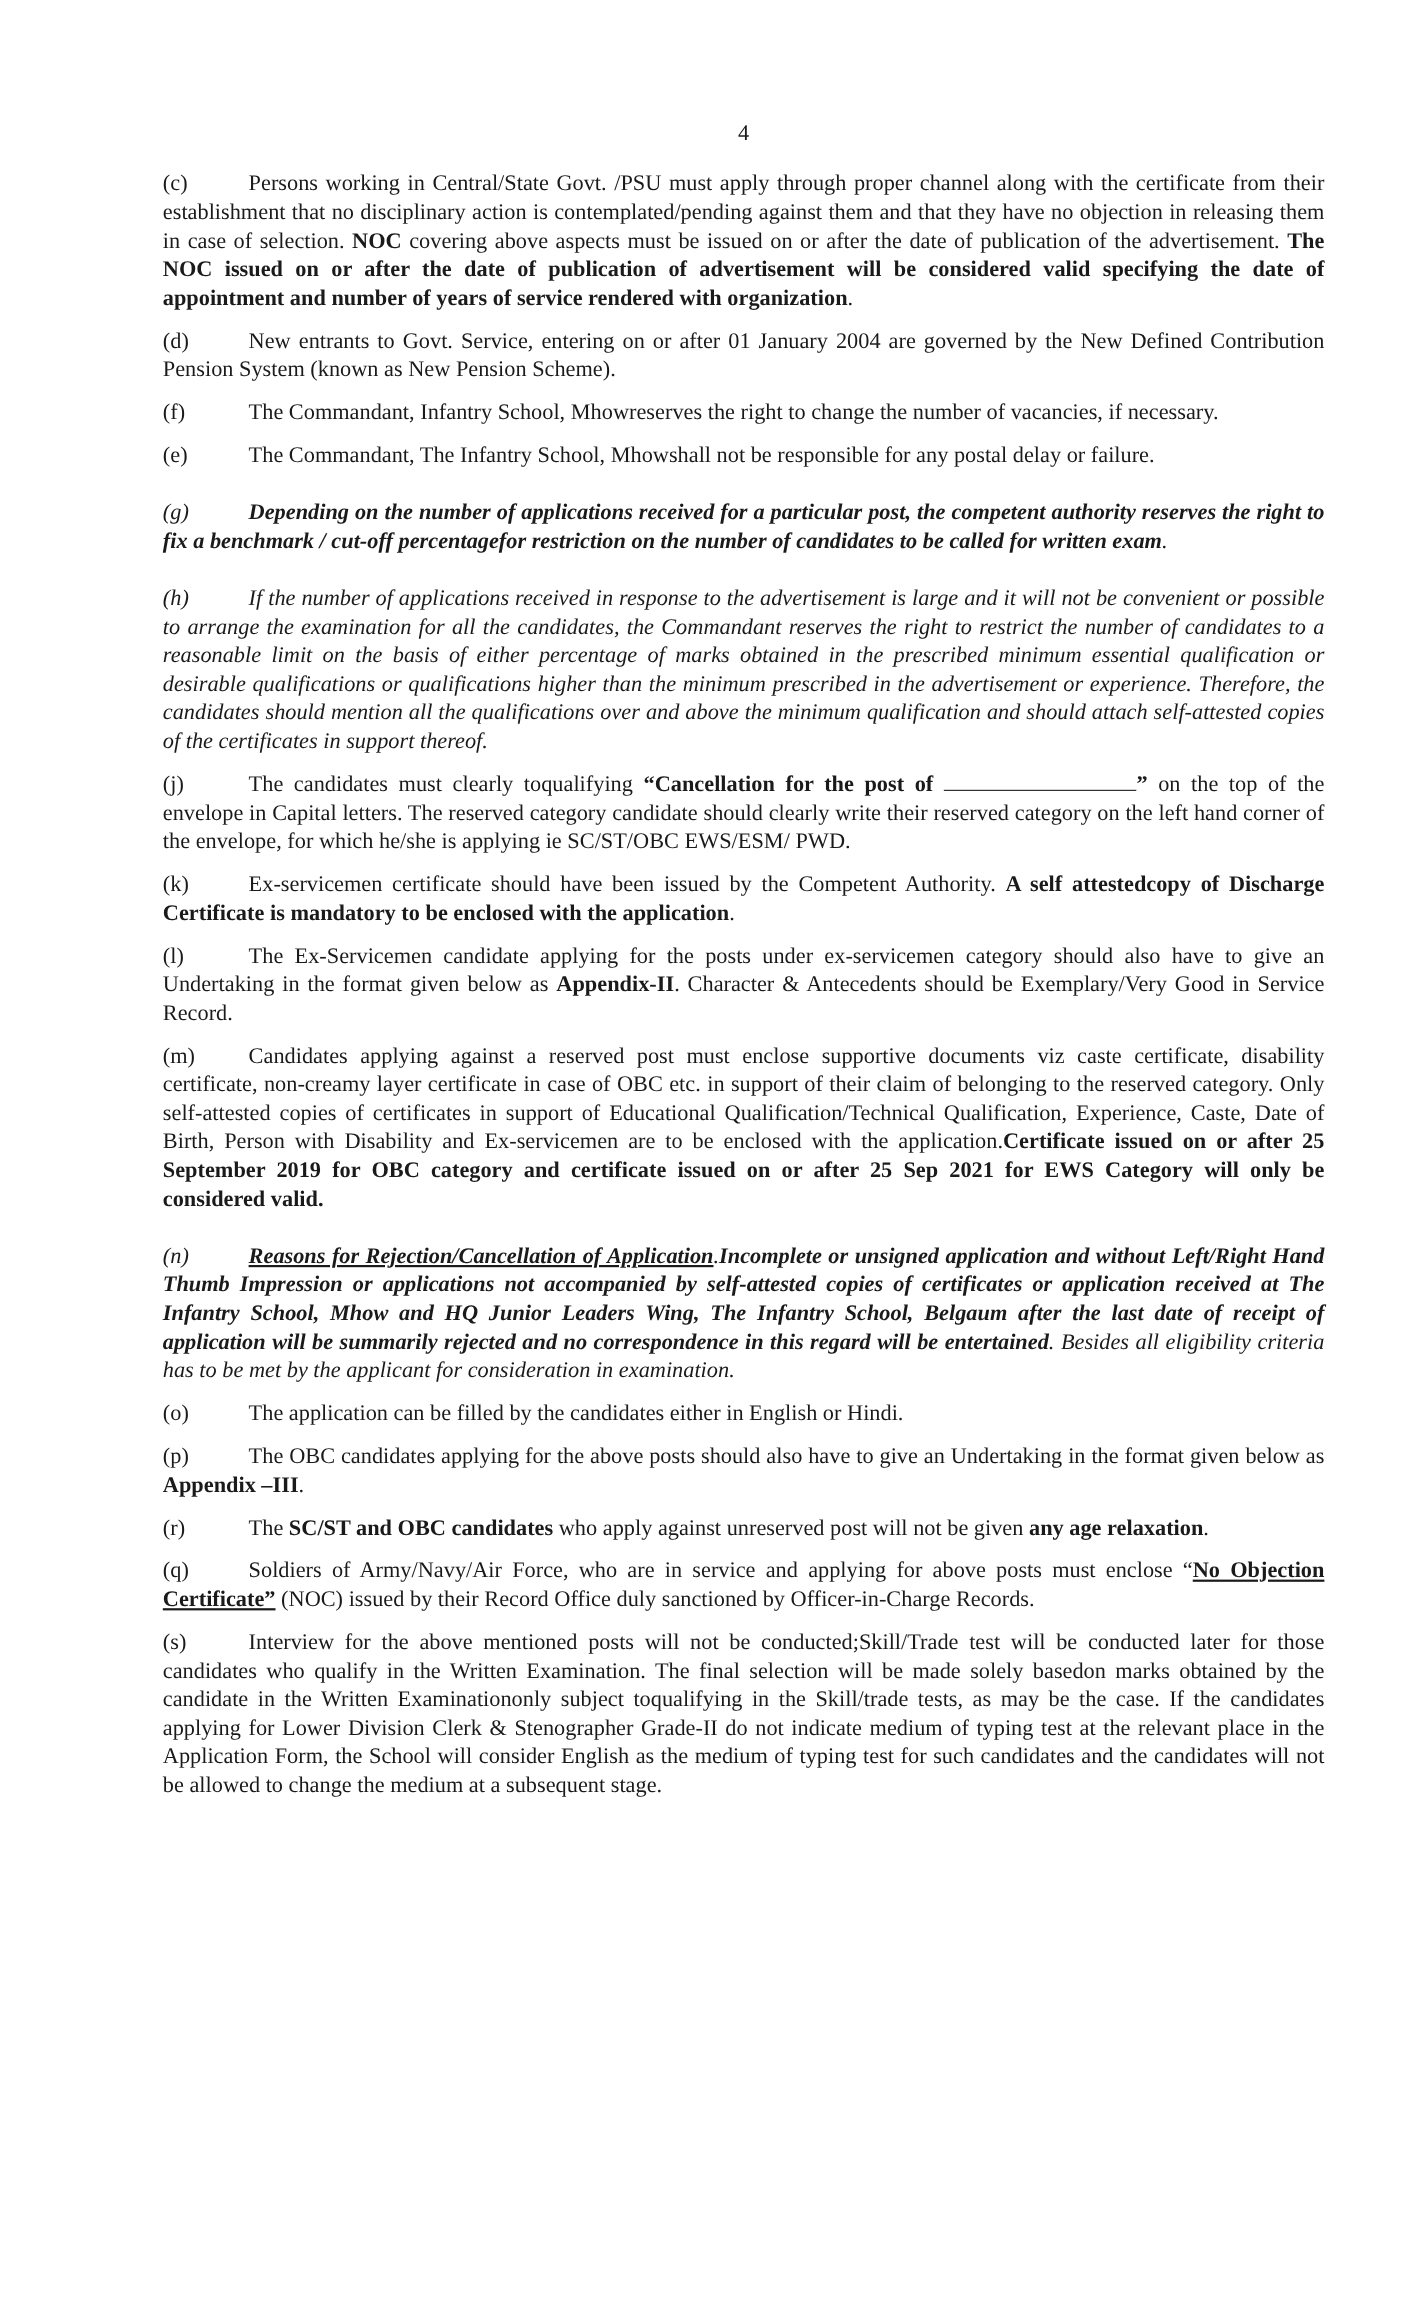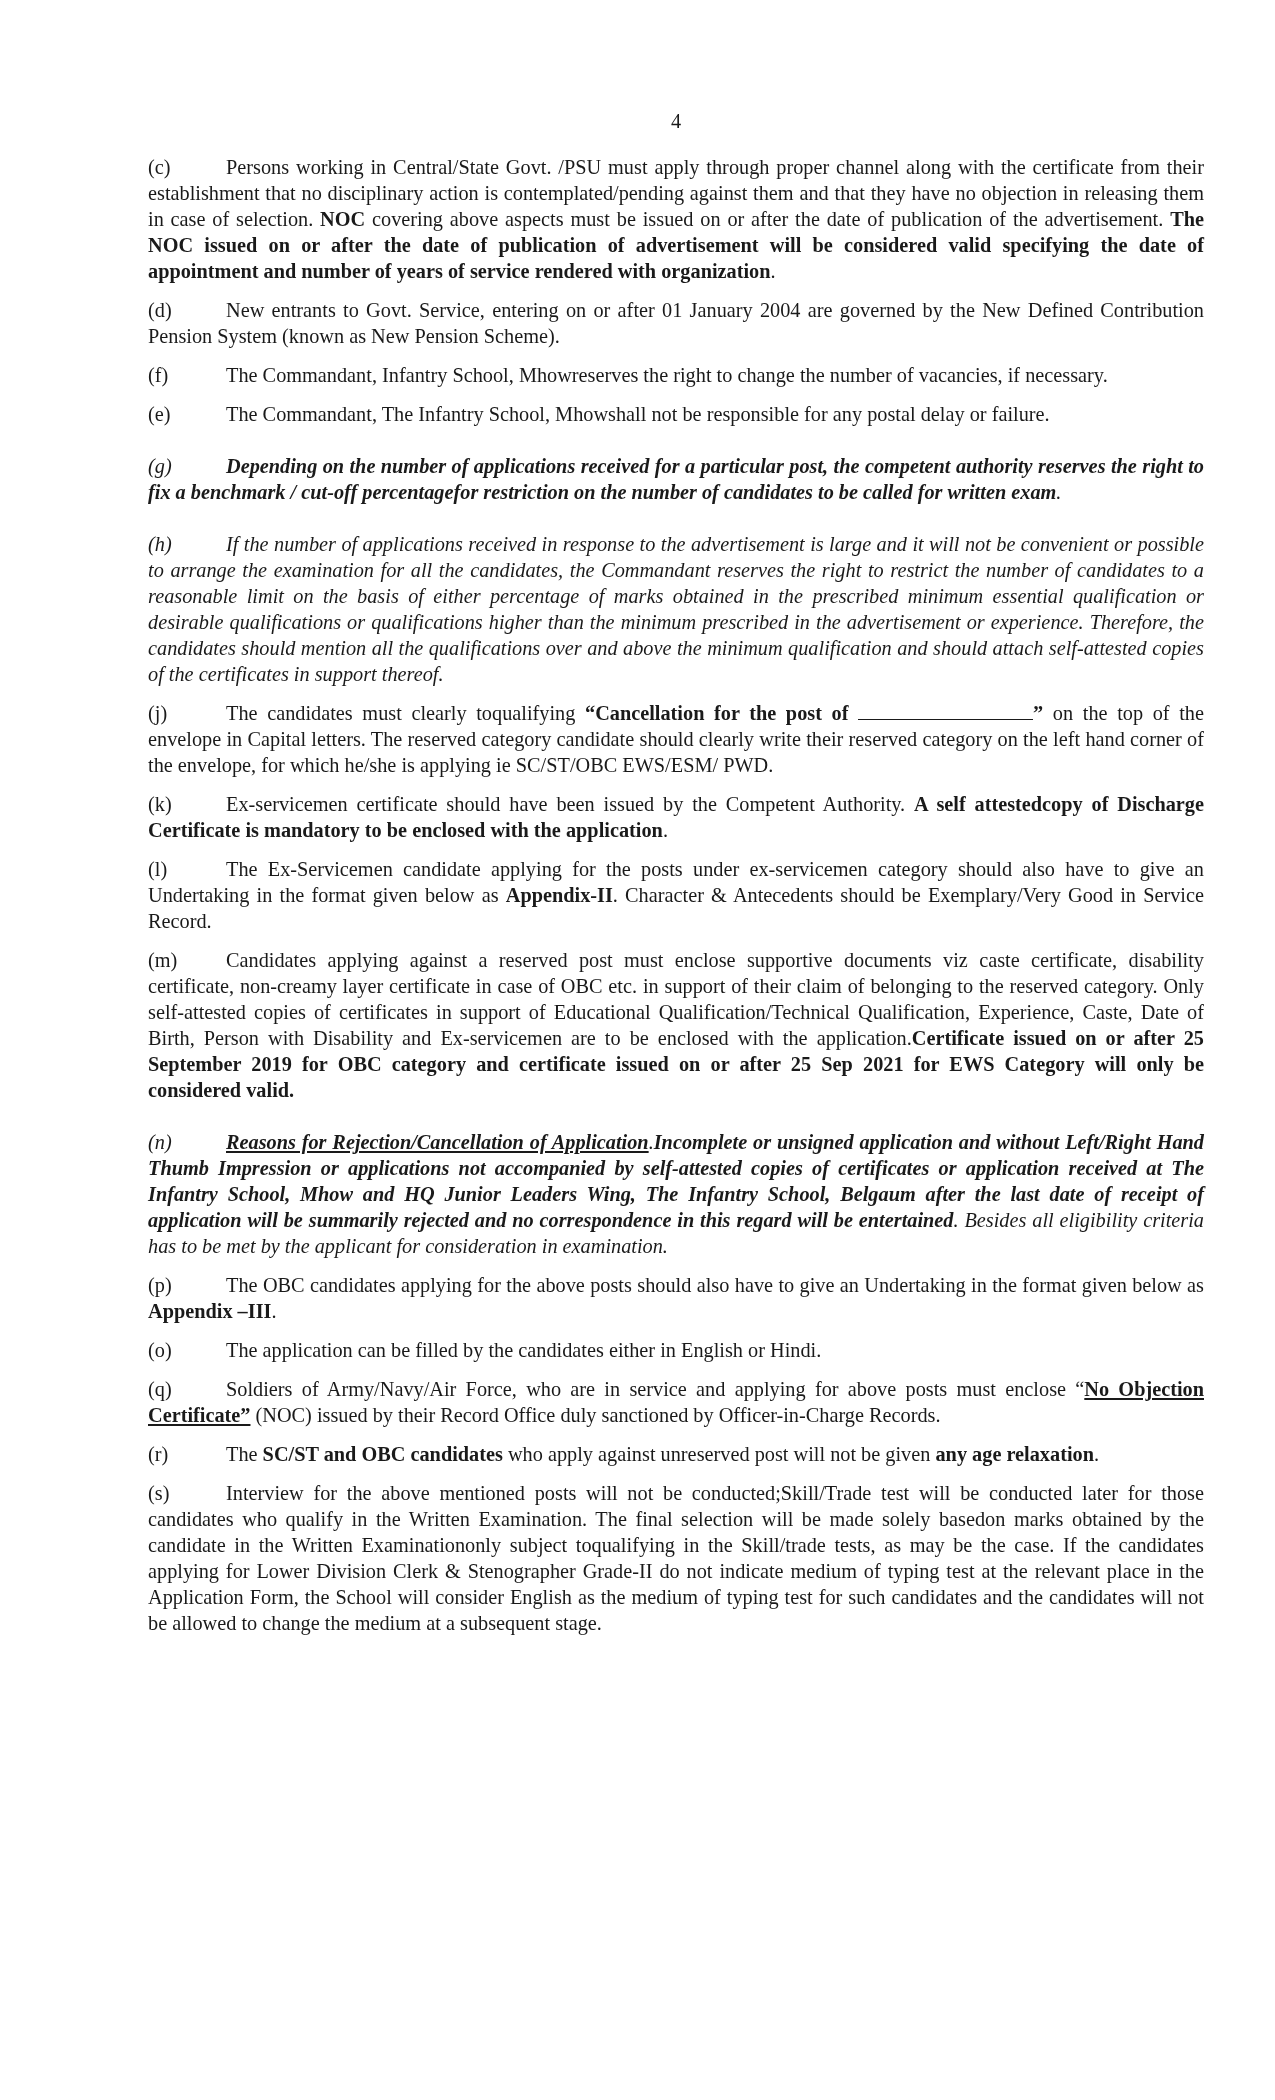--- a/index.html
+++ b/index.html
@@ -61,31 +61,31 @@
 
   <p class="para">
     <span class="label">(m)</span><span>Candidates applying against a reserved post must enclose supportive documents viz caste certificate, disability certificate, non-creamy layer certificate in  case of OBC etc. in support of their claim of belonging to the reserved category. Only self-attested copies of certificates in support of Educational Qualification/Technical Qualification, Experience, Caste, Date of Birth, Person with Disability and Ex-servicemen are to be enclosed with the application.</span><b>Certificate issued on or after 25 September 2019 for OBC category and certificate issued on or after 25 Sep 2021 for EWS Category will only be considered valid.</b>
   </p>
 
   <p class="para gap">
     <span class="label">(n)</span><b class="u">Reasons for Rejection/Cancellation of Application</b><span>.</span><b>Incomplete or unsigned application and without Left/Right Hand Thumb Impression or applications not accompanied by self-attested copies of certificates or application received at The Infantry School, Mhow and HQ Junior Leaders Wing, The Infantry School, Belgaum after the last date of receipt of application will be summarily rejected and no correspondence in this regard will be entertained</b><span>.  Besides all eligibility criteria has to be met by the applicant for consideration in examination.</span>
   </p>
 
   <p class="para">
+    <span class="label">(o)</span><span>The application can be filled by the candidates either in English or Hindi.</span>
+  </p>
+
+  <p class="para">
     <span class="label">(p)</span><span>The OBC candidates applying for the above posts should also have to give an Undertaking in the format given below as </span><b>Appendix –III</b><span>.</span>
   </p>
 
   <p class="para">
-    <span class="label">(o)</span><span>The application can be filled by the candidates either in English or Hindi.</span>
+    <span class="label">(r)</span><span>The </span><b>SC/ST and OBC candidates</b><span> who apply against unreserved post will not be given </span><b>any age relaxation</b><span>.</span>
   </p>
 
   <p class="para">
     <span class="label">(q)</span><span>Soldiers of Army/Navy/Air Force, who are in service and applying for above posts must enclose “</span><b class="u">No Objection Certificate”</b><span> (NOC) issued by their Record Office duly sanctioned by Officer-in-Charge Records.</span>
-  </p>
-
-  <p class="para">
-    <span class="label">(r)</span><span>The </span><b>SC/ST and OBC candidates</b><span> who apply against unreserved post will not be given </span><b>any age relaxation</b><span>.</span>
   </p>
 
   <p class="para">
     <span class="label">(s)</span><span>Interview for the above mentioned posts will not be conducted;Skill/Trade test will be conducted later for those candidates who qualify in the Written Examination. The final selection will be made solely basedon marks obtained by the candidate in the Written Examinationonly subject toqualifying in the Skill/trade tests, as may be the case. If the candidates applying for Lower Division Clerk &amp; Stenographer Grade-II do not indicate medium of typing test at the relevant place in the Application Form, the School will consider English as the medium of typing test for such candidates and the candidates will not be allowed to change the medium at a subsequent stage.</span>
   </p>
 </div>
 
 </body></html>

